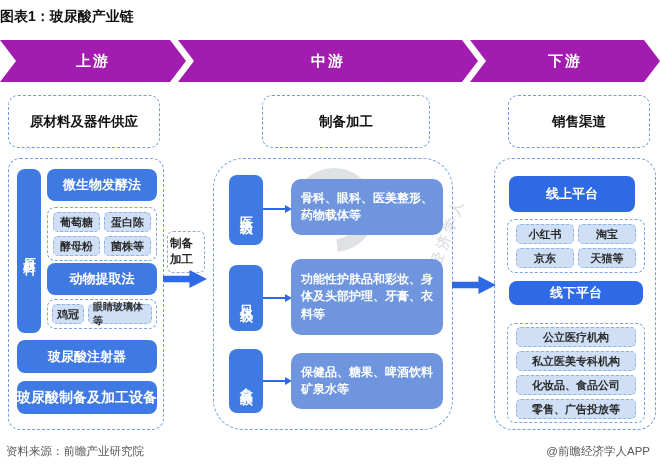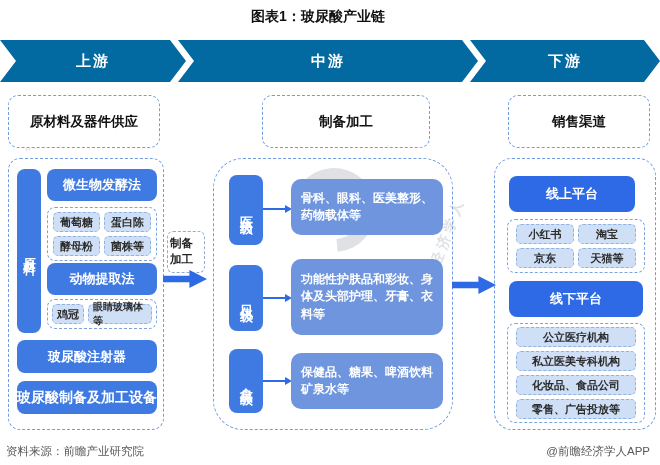--- a/index.html
+++ b/index.html
@@ -1,24 +1,24 @@
 <!DOCTYPE html>
 <html><head>
 <meta charset="utf-8">
 <style>
   * { margin:0; padding:0; box-sizing:border-box; }
   html,body { background:#fff; }
   body { font-family:"Liberation Sans", sans-serif; }
   .stage { position:relative; width:660px; height:465px; background:#fff; overflow:hidden; }
 
-  .title { position:absolute; top:8px; left:0; width:636px; text-align:center;
+  .title { position:absolute; top:8px; left:0; width:636px; 
            font-size:14px; font-weight:bold; color:#111; }
 
   
-  .seg { position:absolute; top:40px; height:42px; background:#0369a1;
+  .seg { position:absolute; top:40px; height:42px; background:#a21caf;
          clip-path: polygon(16px 50%, 0 0, calc(100% - 16px) 0, 100% 50%, calc(100% - 16px) 100%, 0 100%);
          display:flex; align-items:center; justify-content:center;
          color:#fff; font-size:15px; font-weight:bold; letter-spacing:2px; }
 
   
   .hdr { position:absolute; top:95px; height:53px; background:#fff;
          border:1.6px dashed #6f9ce4; border-radius:10px;
          display:flex; align-items:center; justify-content:center;
          font-size:13.5px; font-weight:bold; color:#111; z-index:2; }
 
@@ -128,21 +128,21 @@
 
   <div class="container" style="left:494px; width:162px; border-radius:18px;">
     <div class="box-solid box-bright" style="left:14px; top:17px; width:126px; height:36px;">线上平台</div>
     <div class="itemwrap" style="left:12px; top:60px; width:138px; height:54px;">
       <div class="item" style="width:58px;">小红书</div>
       <div class="item" style="width:58px;">淘宝</div>
       <div class="item" style="width:58px;">京东</div>
       <div class="item" style="width:58px;">天猫等</div>
     </div>
 
-    <div class="box-solid box-bright" style="left:14px; top:122px; width:134px; height:36px;">线下平台</div>
+    <div class="box-solid box-bright" style="left:14px; top:122px; width:134px; height:24px;">线下平台</div>
     <div class="itemwrap" style="left:12px; top:164px; width:138px; height:100px;">
       <div class="item" style="width:120px;">公立医疗机构</div>
       <div class="item" style="width:120px;">私立医美专科机构</div>
       <div class="item" style="width:120px;">化妆品、食品公司</div>
       <div class="item" style="width:120px;">零售、广告投放等</div>
     </div>
   </div>
 
   <div class="footer" style="left:6px;">资料来源：前瞻产业研究院</div>
   <div class="footer" style="right:10px;">@前瞻经济学人APP</div>

